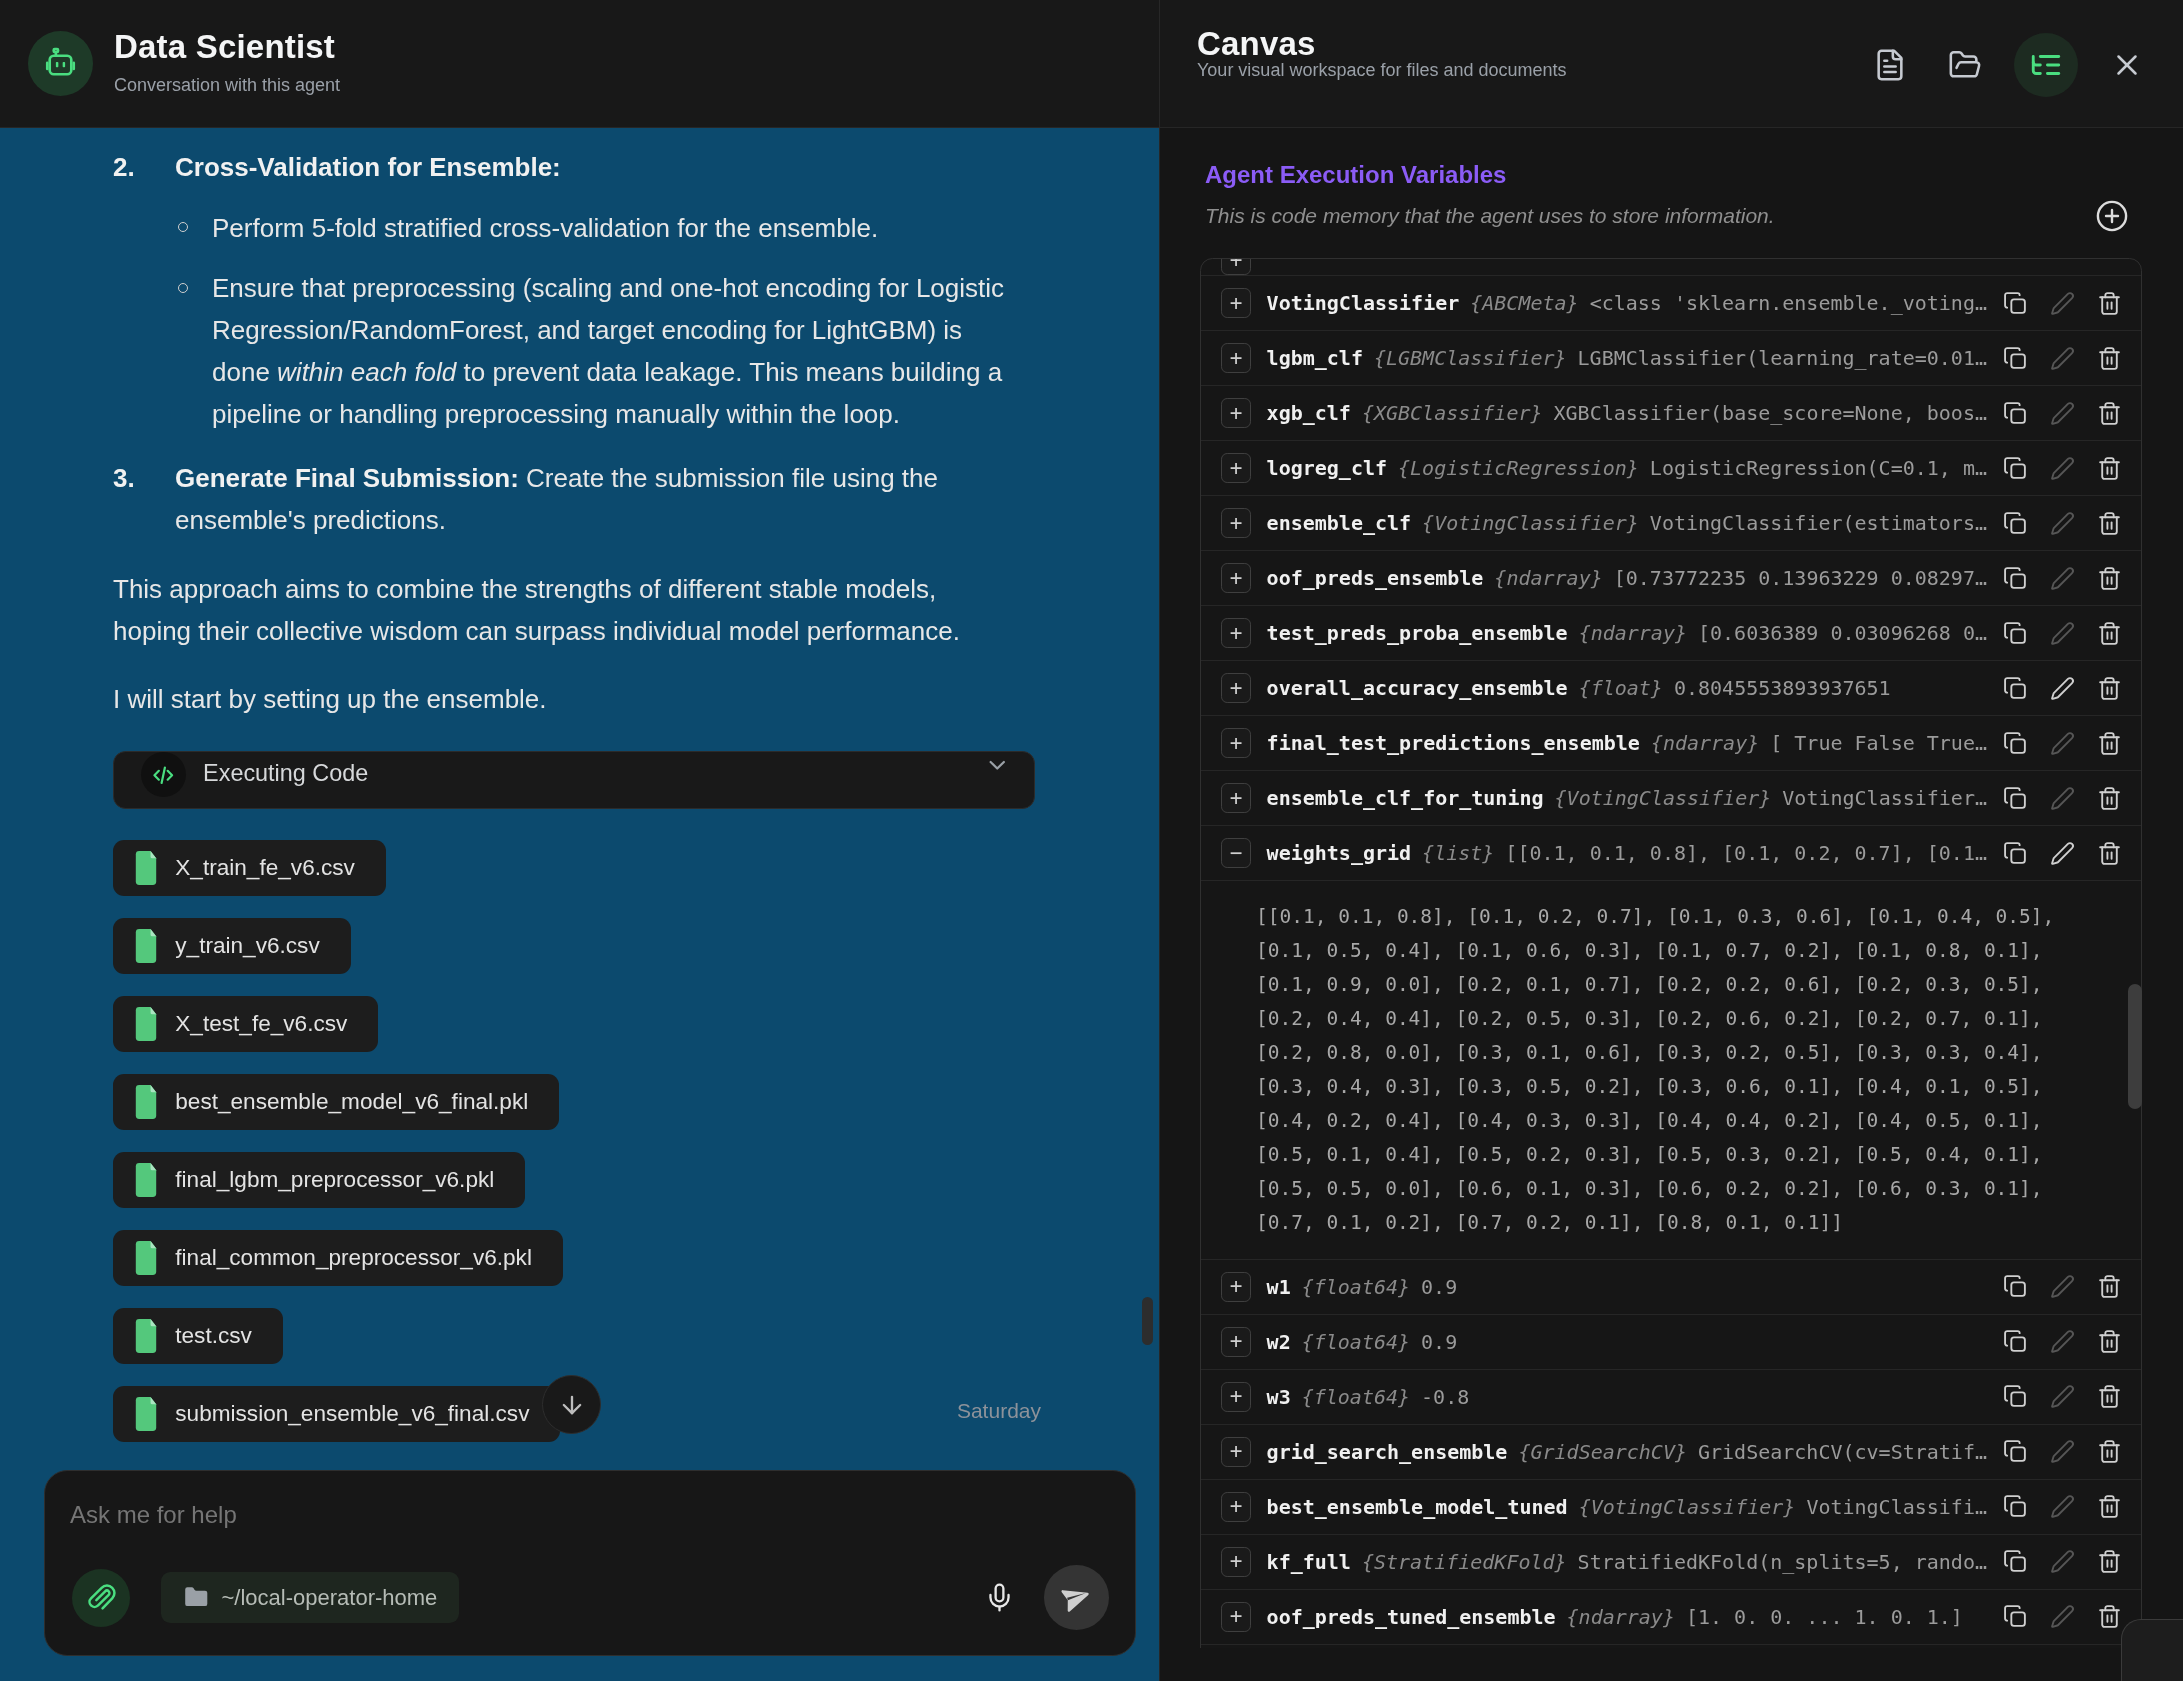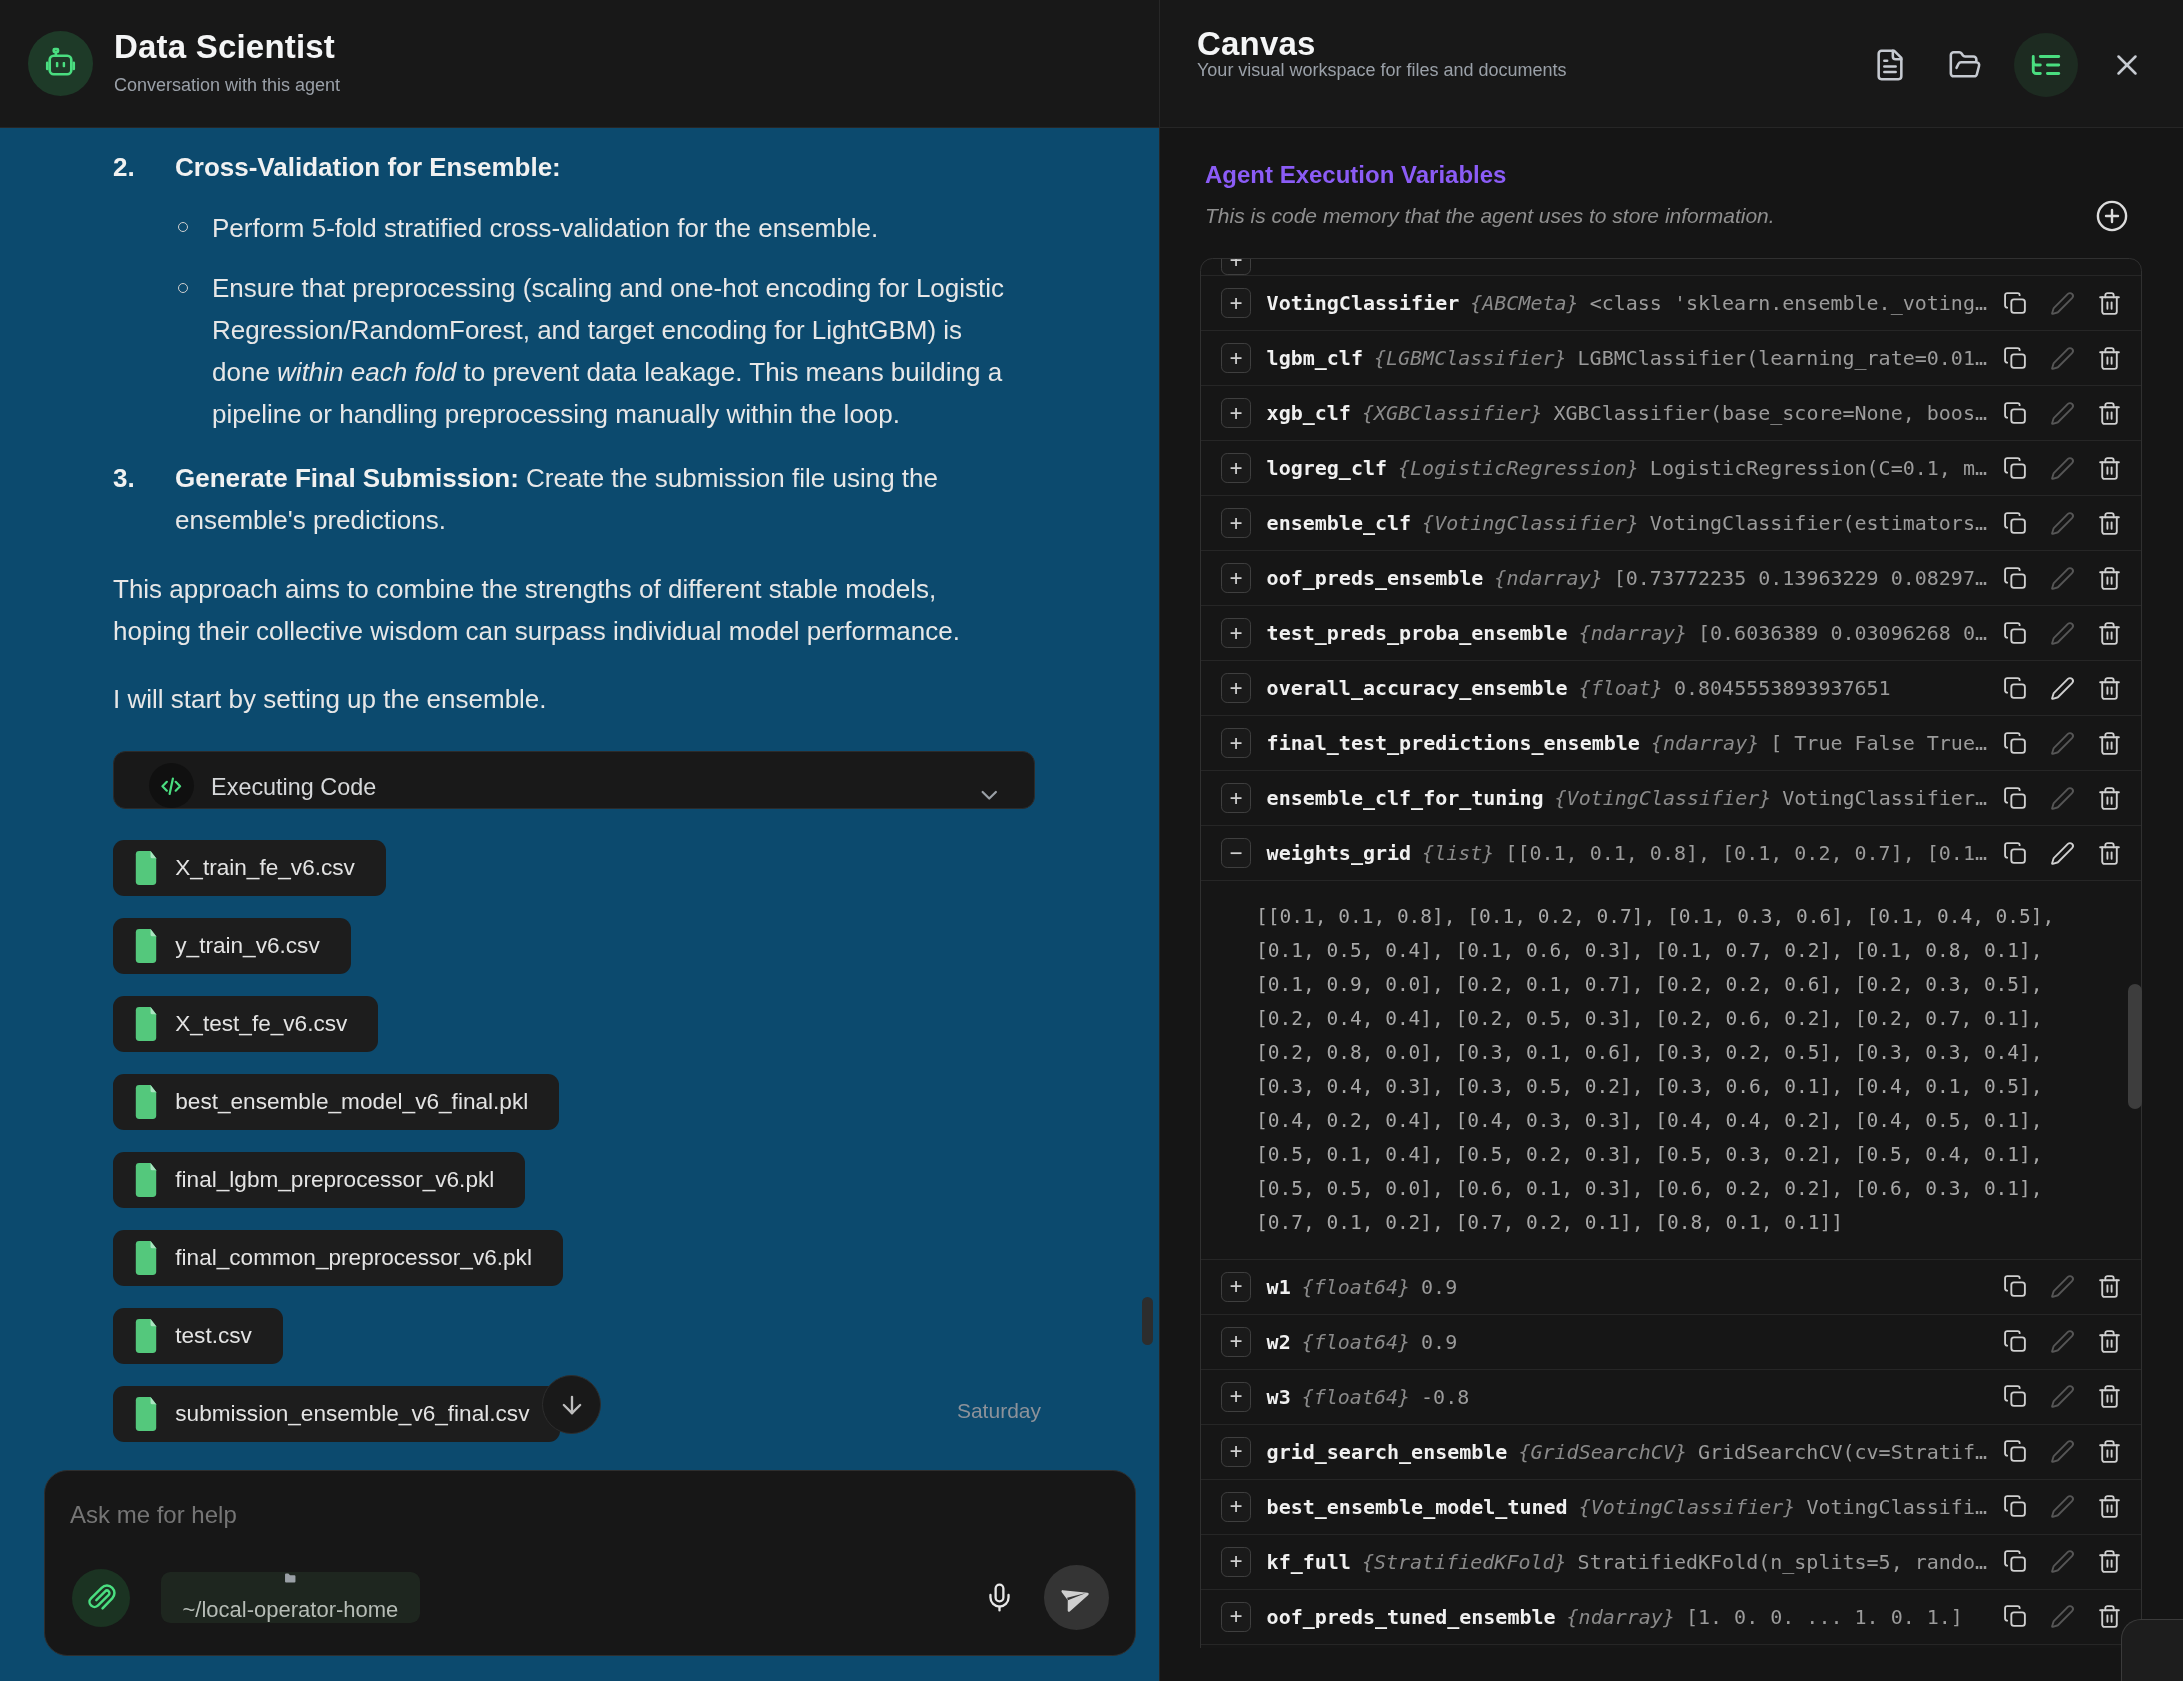--- a/index.html
+++ b/index.html
@@ -35,21 +35,21 @@
   .num-item .num { position:absolute; left:0; top:0; font-weight:700; color:#f1f1f1; }
   .num-item b { color:#f1f1f1; }
   .bullets { margin:18.7px 0 22px 0; }
   .bullet { position:relative; padding-left:99px; max-width:909px; margin-bottom:18.7px; }
   .bullet .dot { position:absolute; left:65px; top:15.6px; width:10px; height:10px; border:1.9px solid #cfcfcf; border-radius:50%; }
   .item3-body { max-width:842px; }
   .chat p { margin-top:26.5px; max-width:857px; }
   .para2 { margin-top:28px; }
 
   .exec-box { margin-top:31px; width:922px; height:58px; border:0.8px solid #2b2b2b; border-radius:12.5px;
-              background:#191919; display:flex; align-items:flex-end; padding:0 32px; cursor:pointer; }
+              background:#191919; display:flex; align-items:flex-start; padding:0 24px; cursor:pointer; }
   .exec-ic { width:45px; height:45px; border-radius:50%; background:#101010; display:flex; align-items:center; justify-content:center; margin-left:3.1px; }
   .exec-ic svg { width:26.5px; height:26.5px; color:#4ade80; }
   .exec-label { margin-left:17px; font-size:23.4px; color:#d6d8da; }
   .exec-chevron { margin-left:auto; color:#9aa0a6; display:flex; }
   .exec-chevron svg { width:26.5px; height:26.5px; }
 
   .file-list { margin-top:31px; }
   .file-chip { display:flex; align-items:center; gap:15.6px; width:max-content; height:56px;
                background:#1d1d1d; border-radius:11px; padding:0 31px 0 18.7px; margin-bottom:22px; cursor:pointer; }
   .file-chip svg { width:28px; height:34px; flex:none; }
@@ -63,21 +63,21 @@
 
   
   .composer { position:absolute; left:44px; top:1470px; width:1092px; height:186px;
               background:#171717; border:0.8px solid #2e2e2e; border-radius:23.4px; }
   .composer-ph { position:absolute; left:25px; top:30px; font-size:24px; color:#757575; }
   .composer-row { position:absolute; left:26.5px; right:26.5px; bottom:25px; height:65px; display:flex; align-items:center; }
   .attach-btn { width:58px; height:58px; border-radius:50%; background:#1b3322; display:flex; align-items:center; justify-content:center;
                 color:#4ade80; cursor:pointer; flex:none; }
   .attach-btn svg { width:30px; height:30px; }
   .dir-chip { margin-left:31px; height:51px; display:flex; align-items:center; gap:12.5px; background:#1e261f;
-              border-radius:9.4px; padding:0 22px; cursor:pointer;flex-direction:column; }
+              border-radius:9.4px; padding:0 22px; cursor:pointer; }
   .dir-chip svg { width:26.5px; height:26.5px; color:#9aa0a6; }
   .dir-chip span { font-size:22px; color:#b6bcb6; }
   .mic-btn { margin-left:auto; width:44px; height:44px; display:flex; align-items:center; justify-content:center; color:#e8e8e8; cursor:pointer; }
   .mic-btn svg { width:31px; height:31px; }
   .send-btn { margin-left:22px; width:65px; height:65px; border-radius:50%; background:#343434;
               display:flex; align-items:center; justify-content:center; color:#cfcfcf; cursor:pointer; }
   .send-btn svg { width:31px; height:31px; }
 
   .left-scroll-thumb { position:absolute; left:1142px; top:1297px; width:11px; height:48px; border-radius:5.5px; background:#2d2d2d; }
 

